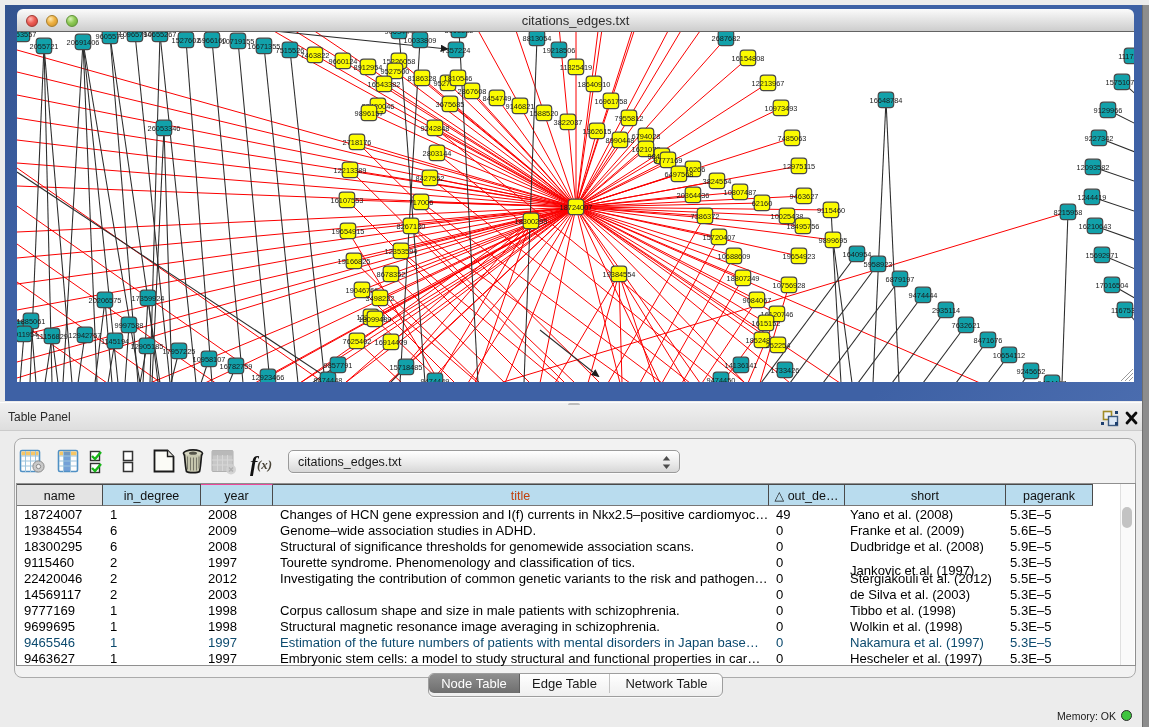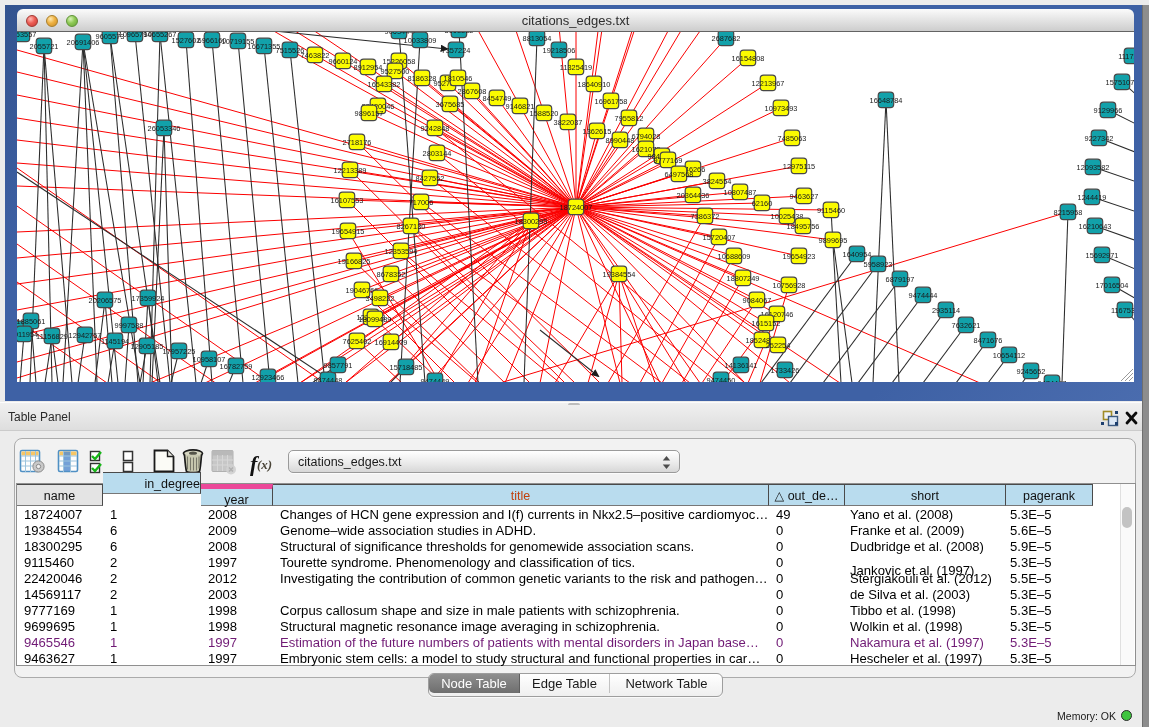--- a/index.html
+++ b/index.html
@@ -605,22 +605,22 @@
     <text x="257" y="469" font-family="Liberation Serif, serif" font-style="italic" font-weight="bold" font-size="13" fill="#4a4438">(x)</text>
 </svg>
 <div id="combo">citations_edges.txt
 <svg width="9" height="13" viewBox="0 0 9 13" style="position:absolute;right:8px;top:5px">
       <path d="M4.5 0 L8.2 4.4 H0.8 z" fill="#4c4c4c"></path>
       <path d="M4.5 13 L8.2 8.6 H0.8 z" fill="#4c4c4c"></path>
     </svg>
 </div>
 <div id="tablewrap"></div>
 <div style="position:absolute;left:17px;top:484px;width:86px;height:22px;background:#e4e4e4;border-right:1px solid #4a4a4a;border-top:1px solid #4a4a4a;border-bottom:1px solid #777;box-sizing:border-box;font-size:12.5px;line-height:22px;text-align:center;color:#111">name</div>
-<div style="position:absolute;left:103px;top:472px;width:98px;height:22px;background:#b9dcee;border-right:1px solid #4a4a4a;border-top:1px solid #4a4a4a;border-bottom:1px solid #777;box-sizing:border-box;font-size:12.5px;line-height:22px;text-align:right;color:#111">in_degree</div>
-<div style="position:absolute;left:201px;top:484px;width:72px;height:22px;background:#b9dcee;border-right:1px solid #4a4a4a;border-top:5px solid #ec4899;border-bottom:1px solid #777;box-sizing:border-box;font-size:12.5px;line-height:22px;text-align:center;color:#111">year</div>
+<div style="position:absolute;left:103px;top:484px;width:98px;height:22px;background:#b9dcee;border-right:1px solid #4a4a4a;border-top:1px solid #4a4a4a;border-bottom:1px solid #777;box-sizing:border-box;font-size:12.5px;line-height:22px;text-align:center;color:#111">in_degree</div>
+<div style="position:absolute;left:201px;top:484px;width:72px;height:22px;background:#b9dcee;border-right:1px solid #4a4a4a;border-top:1px solid #ec4899;border-bottom:1px solid #777;box-sizing:border-box;font-size:12.5px;line-height:22px;text-align:center;color:#111">year</div>
 <div style="position:absolute;left:273px;top:484px;width:496px;height:22px;background:#b9dcee;border-right:1px solid #4a4a4a;border-top:1px solid #4a4a4a;border-bottom:1px solid #777;box-sizing:border-box;font-size:12.5px;line-height:22px;text-align:center;color:#c2410c">title</div>
 <div style="position:absolute;left:769px;top:484px;width:76px;height:22px;background:#b9dcee;border-right:1px solid #4a4a4a;border-top:1px solid #4a4a4a;border-bottom:1px solid #777;box-sizing:border-box;font-size:12.5px;line-height:22px;text-align:center;color:#111">△ out_de…</div>
 <div style="position:absolute;left:845px;top:484px;width:161px;height:22px;background:#b9dcee;border-right:1px solid #4a4a4a;border-top:1px solid #4a4a4a;border-bottom:1px solid #777;box-sizing:border-box;font-size:12.5px;line-height:22px;text-align:center;color:#111">short</div>
 <div style="position:absolute;left:1006px;top:484px;width:87px;height:22px;background:#b9dcee;border-right:1px solid #4a4a4a;border-top:1px solid #4a4a4a;border-bottom:1px solid #777;box-sizing:border-box;font-size:12.5px;line-height:22px;text-align:center;color:#111">pagerank</div>
 <div style="position:absolute;left:0;top:506.5px;width:1149px;height:16px;font-size:13.1px;line-height:16px;color:#000">
     <div style="position:absolute;left:24px;width:79px;top:0;white-space:nowrap;overflow:hidden">18724007</div>
     <div style="position:absolute;left:110px;width:91px;top:0;white-space:nowrap;overflow:hidden">1</div>
     <div style="position:absolute;left:208px;width:65px;top:0;white-space:nowrap;overflow:hidden">2008</div>
     <div style="position:absolute;left:280px;width:489px;top:0;white-space:nowrap;overflow:hidden">Changes of HCN gene expression and I(f) currents in Nkx2.5–positive cardiomyoc…</div>
     <div style="position:absolute;left:776px;width:69px;top:0;white-space:nowrap;overflow:hidden">49</div>
@@ -682,21 +682,21 @@
   </div>
 <div style="position:absolute;left:0;top:618.5px;width:1149px;height:16px;font-size:13.1px;line-height:16px;color:#000">
     <div style="position:absolute;left:24px;width:79px;top:0;white-space:nowrap;overflow:hidden">9699695</div>
     <div style="position:absolute;left:110px;width:91px;top:0;white-space:nowrap;overflow:hidden">1</div>
     <div style="position:absolute;left:208px;width:65px;top:0;white-space:nowrap;overflow:hidden">1998</div>
     <div style="position:absolute;left:280px;width:489px;top:0;white-space:nowrap;overflow:hidden">Structural magnetic resonance image averaging in schizophrenia.</div>
     <div style="position:absolute;left:776px;width:69px;top:0;white-space:nowrap;overflow:hidden">0</div>
     <div style="position:absolute;left:850px;width:156px;top:0;white-space:nowrap;overflow:hidden">Wolkin et al. (1998)</div>
     <div style="position:absolute;left:1010px;width:83px;top:0;white-space:nowrap;overflow:hidden">5.3E–5</div>
   </div>
-<div style="position:absolute;left:0;top:634.5px;width:1149px;height:16px;font-size:13.1px;line-height:16px;color:#701a75">
+<div style="position:absolute;left:0;top:634.5px;width:1149px;height:16px;font-size:13.1px;line-height:16px;color:#0c4a6e">
     <div style="position:absolute;left:24px;width:79px;top:0;white-space:nowrap;overflow:hidden">9465546</div>
     <div style="position:absolute;left:110px;width:91px;top:0;white-space:nowrap;overflow:hidden">1</div>
     <div style="position:absolute;left:208px;width:65px;top:0;white-space:nowrap;overflow:hidden">1997</div>
     <div style="position:absolute;left:280px;width:489px;top:0;white-space:nowrap;overflow:hidden">Estimation of the future numbers of patients with mental disorders in Japan base…</div>
     <div style="position:absolute;left:776px;width:69px;top:0;white-space:nowrap;overflow:hidden">0</div>
     <div style="position:absolute;left:850px;width:156px;top:0;white-space:nowrap;overflow:hidden">Nakamura et al. (1997)</div>
     <div style="position:absolute;left:1010px;width:83px;top:0;white-space:nowrap;overflow:hidden">5.3E–5</div>
   </div>
 <div style="position:absolute;left:0;top:650.5px;width:1149px;height:16px;font-size:13.1px;line-height:16px;color:#000">
     <div style="position:absolute;left:24px;width:79px;top:0;white-space:nowrap;overflow:hidden">9463627</div>

